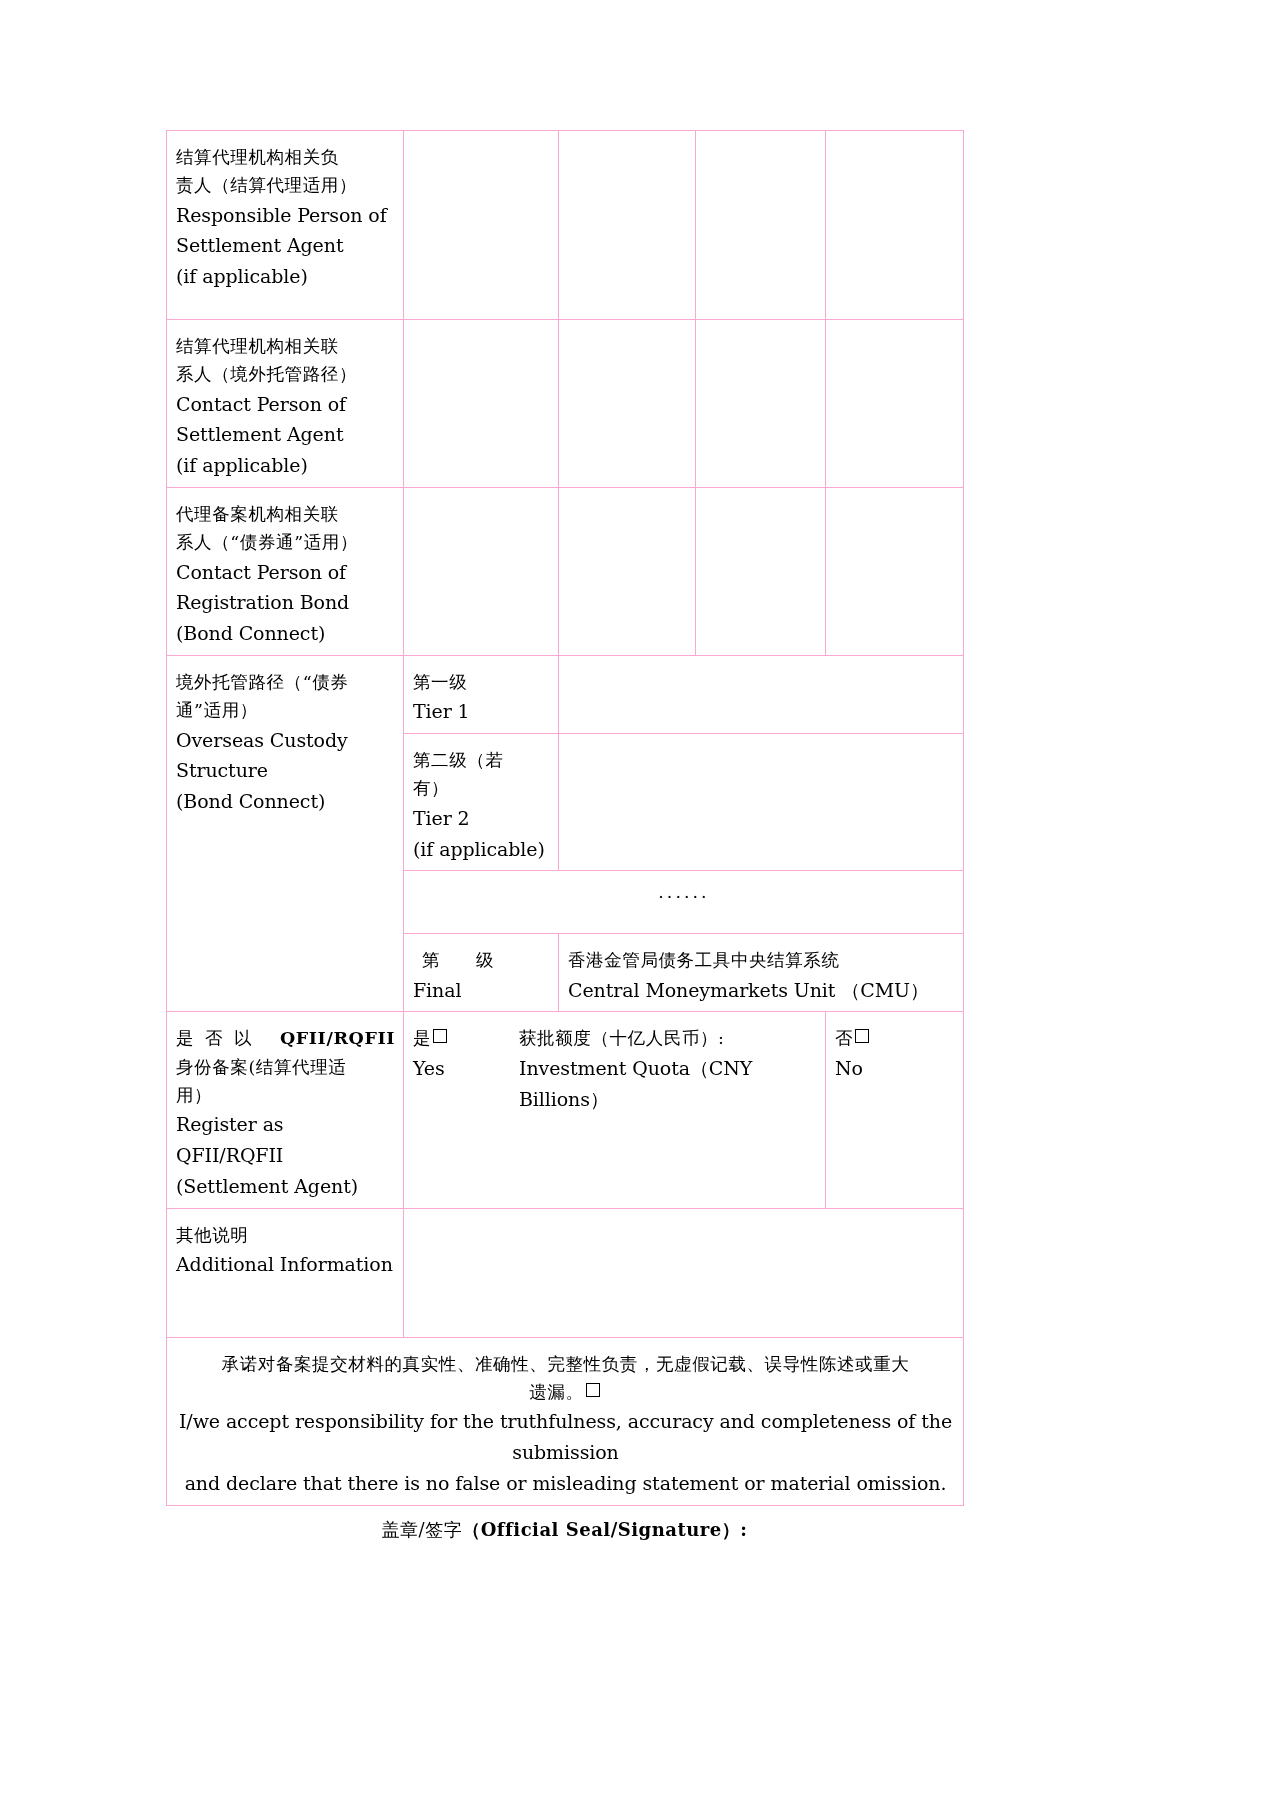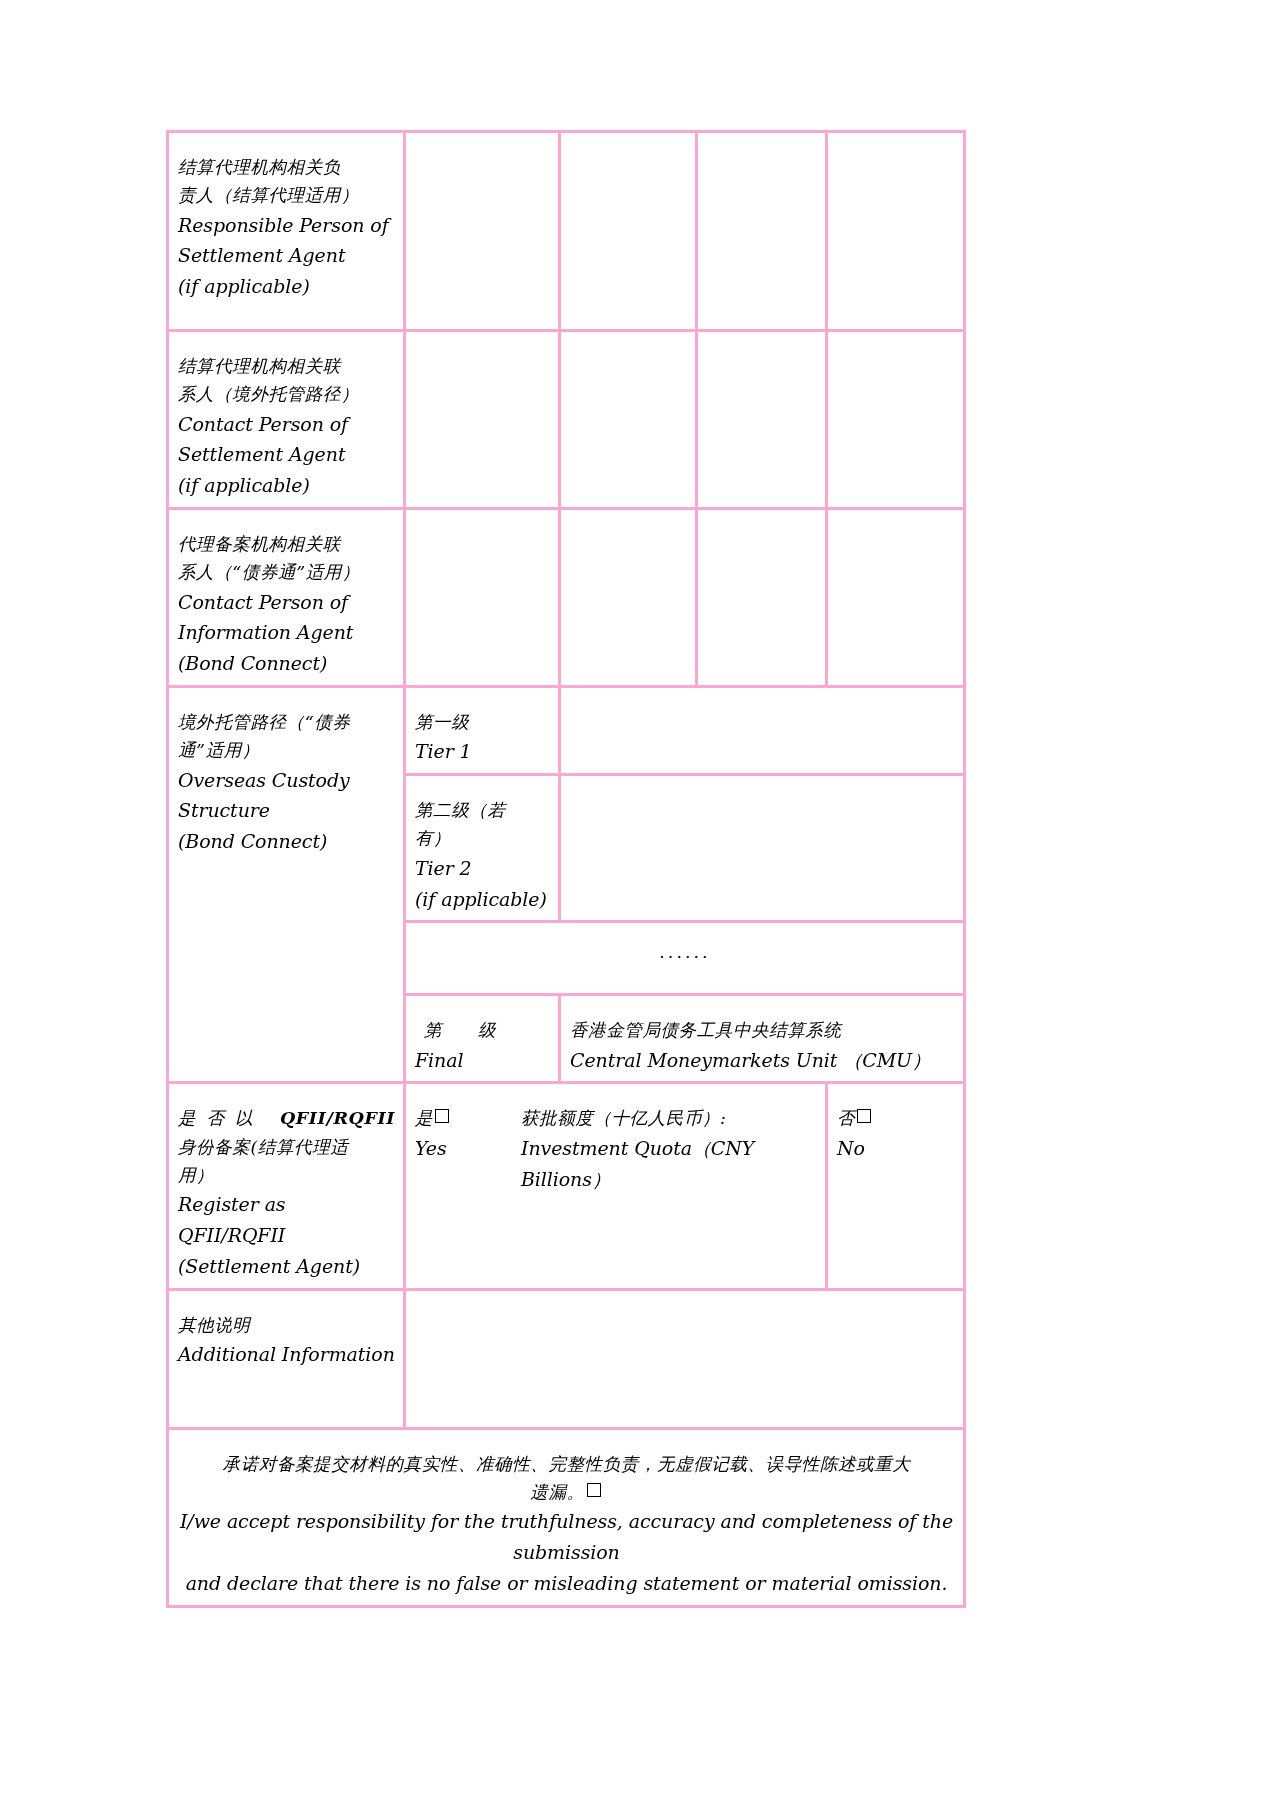--- a/index.html
+++ b/index.html
@@ -32,26 +32,25 @@
     width: 797px;
   }
 
   table.form-table {
     border-collapse: collapse;
     table-layout: fixed;
     width: 797px;
     border: 1.5px solid #000;
   }
   table.form-table td {
-    border: 3px solid #f9a8d4;
+    border: 1px solid #f9a8d4;
     vertical-align: top;
-    padding: 20px 8px 6px 9px;
+    padding: 12px 8px 6px 9px;
     font-size: 17.5px;
     line-height: 1.62;
-    font-style: italic;
   }
 
   
   .cw1 { width: 237px; }
   .cw2 { width: 155px; }
   .cw3 { width: 137px; }
   .cw4 { width: 130px; }
   .cw5 { width: 138px; }
 
   .cn {
@@ -162,21 +161,21 @@
         <td></td>
         <td></td>
         <td></td>
       </tr>
 
       <tr>
         <td class="tall-3">
           <span class="cn line">代理备案机构相关联</span>
           <span class="cn line">系人（“债券通”适用）</span>
           <span class="en line">Contact Person of</span>
-          <span class="en line">Information Agent</span>
+          <span class="en line">Registration Bond</span>
           <span class="en line">(Bond Connect)</span>
         </td>
         <td></td>
         <td></td>
         <td></td>
         <td></td>
       </tr>
 
       <tr>
         <td rowspan="4">
@@ -260,15 +259,18 @@
         <td colspan="5">
           <span class="cn line">承诺对备案提交材料的真实性、准确性、完整性负责，无虚假记载、误导性陈述或重大</span>
           <span class="cn line"><span>遗漏。</span><span class="checkbox"></span></span>
           <span class="en line">I/we accept responsibility for the truthfulness, accuracy and completeness of the submission</span>
           <span class="en line">and declare that there is no false or misleading statement or material omission.</span>
         </td>
       </tr>
     </tbody>
       </table>
 
+    <div class="seal">
+      <span class="cnpart">盖章/签字</span><span class="enpart">（Official Seal/Signature）:</span>
+    </div>
 
   </div>
 </div>
 
 </body></html>

